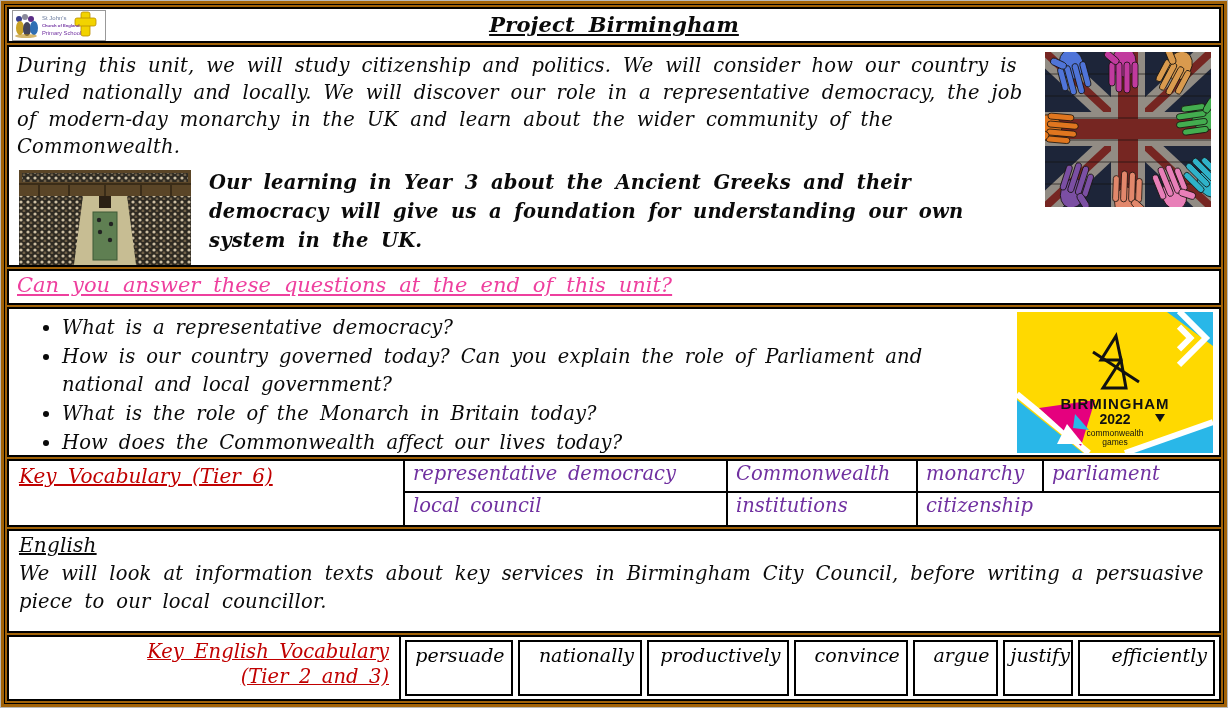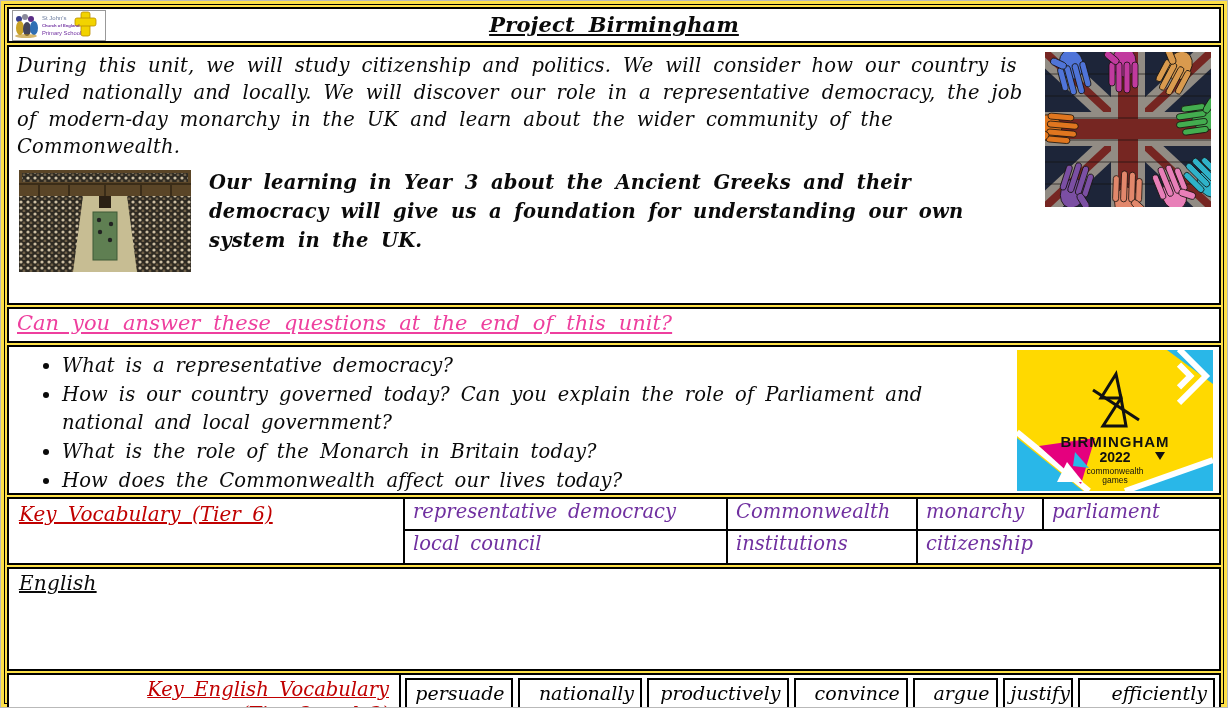--- a/index.html
+++ b/index.html
@@ -1,37 +1,37 @@
 <!DOCTYPE html>
 <html><head>
 <meta charset="utf-8">
 <style>
   html,body { margin:0; padding:0; background:#fff; }
   .page {
     position:relative; width:1228px; height:708px; box-sizing:border-box;
-    background:#fde047; border:1px solid #b9b9b9; overflow:hidden;
+    background:#a16207; border:1px solid #b9b9b9; overflow:hidden;
     font-family:"DejaVu Serif","Liberation Serif",serif;
   }
   .doc { position:absolute; inset:3px; border:1px solid #000; padding:2px; }
   .row {
     position:relative; box-sizing:border-box; border:2px solid #000;
     margin-bottom:2px; overflow:hidden; background:#fff;
   }
   .hand-text { font-style:italic; word-spacing:0.28em; letter-spacing:0.01em; color:#0a0a0a; }
 
   
   .r-header { height:36px; }
   .logo-box { position:absolute; left:3px; top:1px; width:92px; height:29px; border:1px solid #999; background:#fff; }
   .page-title {
     margin:0; text-align:center; line-height:31px; font-size:21px; font-weight:bold;
     font-style:italic; text-decoration:underline; word-spacing:0.3em;
   }
 
   
-  .r-intro { height:260px; padding:5px 8px 0 8px; }
+  .r-intro { height:222px; padding:5px 8px 0 8px; }
   .uj-img { float:right; width:166px; height:155px; margin:0 0 4px 10px; }
   .intro-p { margin:0; font-size:19.5px; line-height:27px; }
   .highlight-wrap { margin-top:8px; }
   .parliament-img { float:left; width:172px; height:102px; margin:2px 18px 0 2px; }
   .highlight-p { margin:8px 150px 0 14px; font-size:19.5px; font-weight:bold; line-height:29px; }
 
   
   .r-pink { height:36px; padding:2px 8px; }
   .pink-h { margin:0; font-size:21px; font-style:italic; word-spacing:0.3em; color:#ee3f9e;
     text-decoration:underline; font-weight:normal; }
@@ -214,20 +214,21 @@
         <div class="vcell vr0">monarchy</div>
         <div class="vcell vr0 vlast">parliament</div>
         <div class="vcell">local council</div>
         <div class="vcell">institutions</div>
         <div class="vcell vlast">citizenship</div>
       </div>
     </div>
 
     <div class="row r-english">
       <h3 class="eng-h hand-text">English</h3>
+      <p class="eng-p hand-text">We will look at information texts about key services in Birmingham City Council, before writing a persuasive piece to our local councillor.</p>
     </div>
 
     <div class="row r-engvocab">
       <div class="engvocab-head-cell">
         <h3 class="red-h2">Key English Vocabulary</h3>
         <h3 class="red-h2">(Tier 2 and 3)</h3>
       </div>
       <div class="ecells">
         <div class="ecell" style="flex:108 1 0;">persuade</div>
         <div class="ecell" style="flex:128 1 0;">nationally</div>

